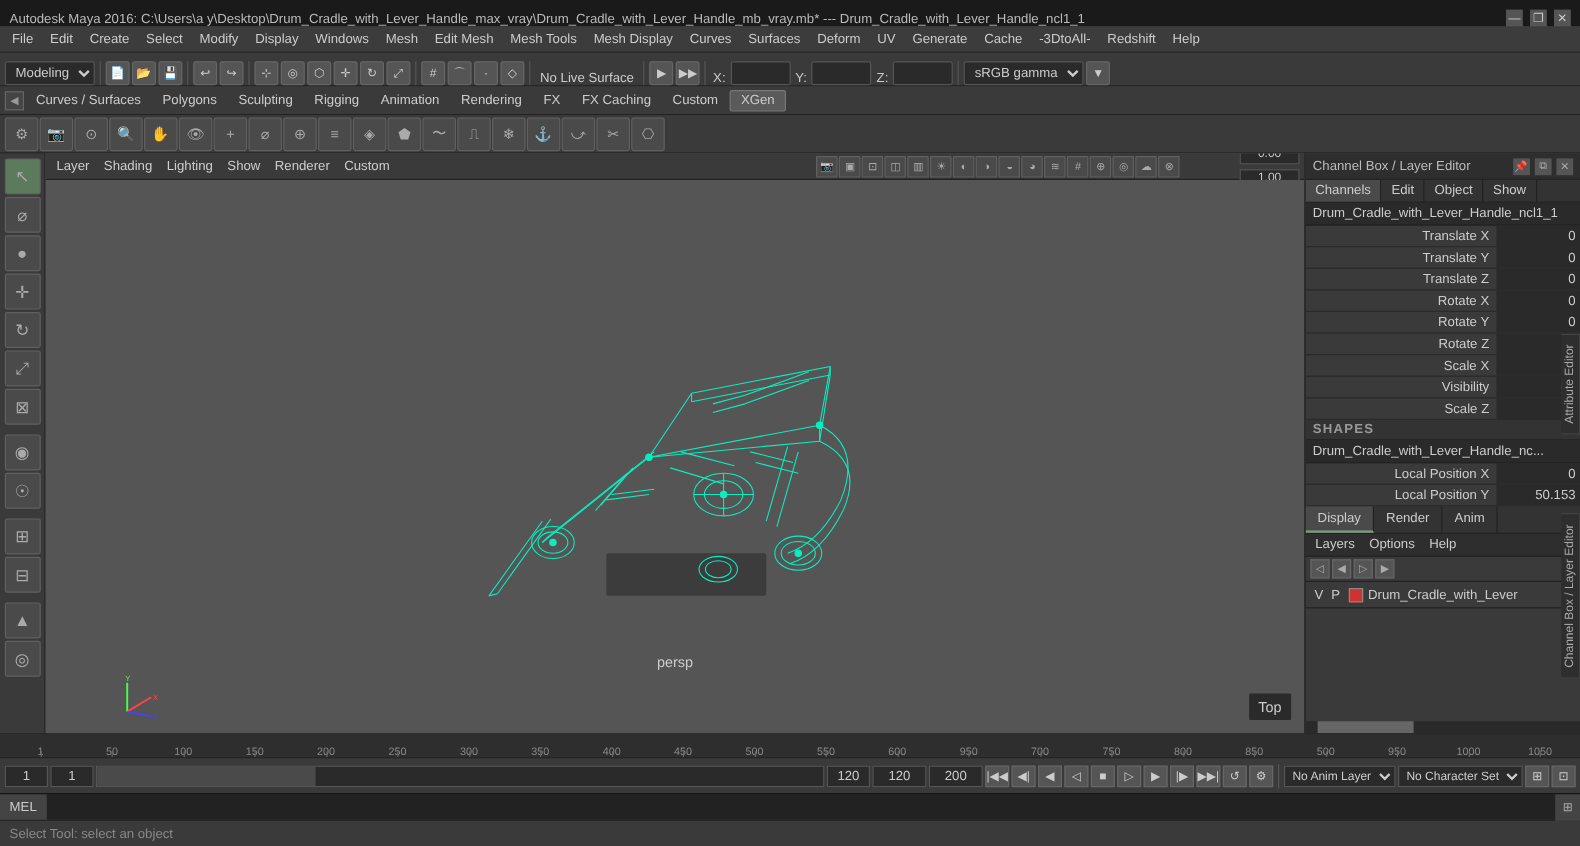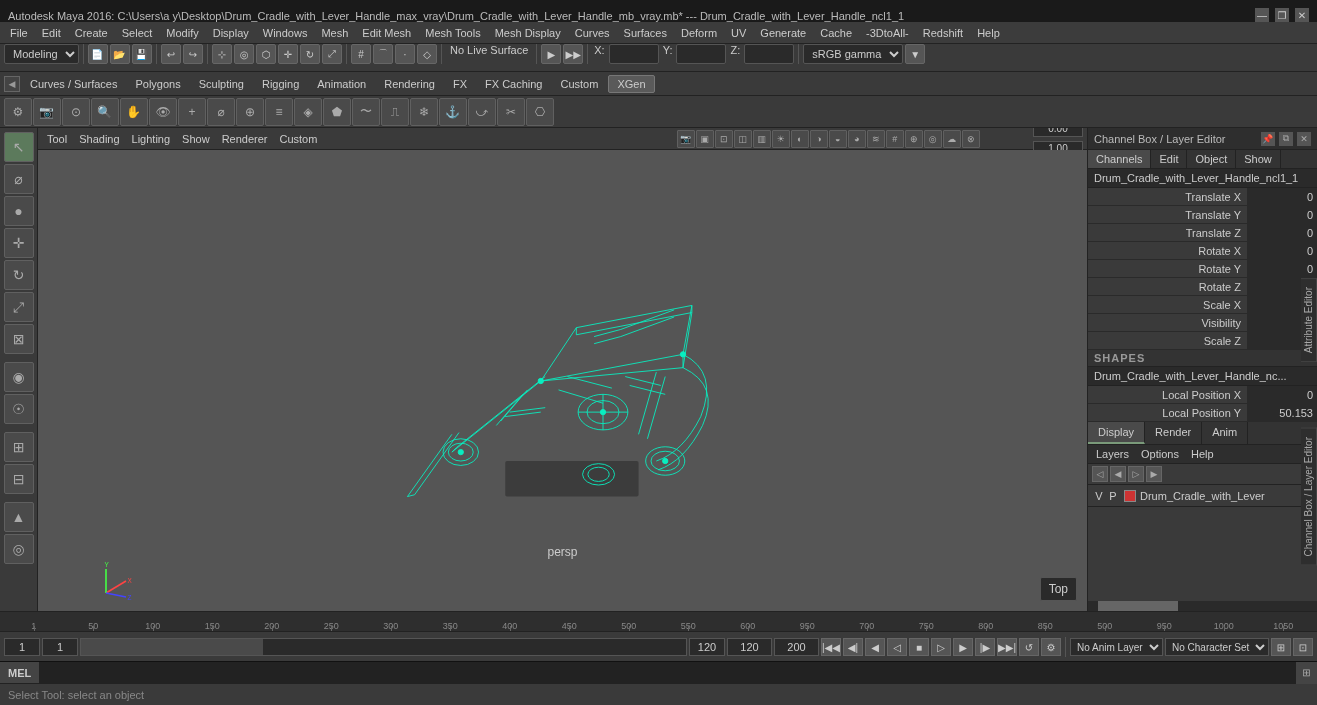--- a/index.html
+++ b/index.html
@@ -49,21 +49,21 @@
       color: #ccc;
       font-size: 11px;
       border-radius: 2px;
     }
 
     
     #toolbar1 {
       background: #3a3a3a;
       height: 28px;
       display: flex;
-      align-items: flex-start;
+      align-items: flex-end;
       padding: 0 4px;
       gap: 2px;
       border-bottom: 1px solid #222;
     }
     .toolbar-select {
       background: #2a2a2a;
       color: #ccc;
       border: 1px solid #555;
       height: 20px;
       font-size: 11px;
@@ -519,21 +519,20 @@
       align-items: center;
       border-top: 1px solid #111;
     }
     #cmd-label {
       background: #444;
       padding: 0 8px;
       height: 100%;
       display: flex; align-items: center;
       font-size: 11px; color: #ccc;
       border-right: 1px solid #222;
-      font-weight: bold;
     }
     #cmd-input {
       flex: 1;
       height: 100%;
       background: #222;
       border: none;
       color: #ccc;
       font-size: 11px;
       padding: 0 6px;
     }
@@ -700,21 +699,21 @@
     <div class="left-tool" title="Grid">⊞</div>
     <div class="left-tool" title="Display Panel">⊟</div>
     <div style="height:4px;"></div>
     <div class="left-tool">▲</div>
     <div class="left-tool">◎</div>
   </div>
 
   <div id="viewport">
 
     <div id="viewport-header">
-      <div class="vp-menu">Tool</div>
+      <div class="vp-menu">Layer</div>
       <div class="vp-menu">Shading</div>
       <div class="vp-menu">Lighting</div>
       <div class="vp-menu">Show</div>
       <div class="vp-menu">Renderer</div>
       <div class="vp-menu">Custom</div>
       <div style="flex:1;"></div>
       <div id="viewport-icons">
         <div class="vp-icon">📷</div>
         <div class="vp-icon">▣</div>
         <div class="vp-icon">⊡</div>

